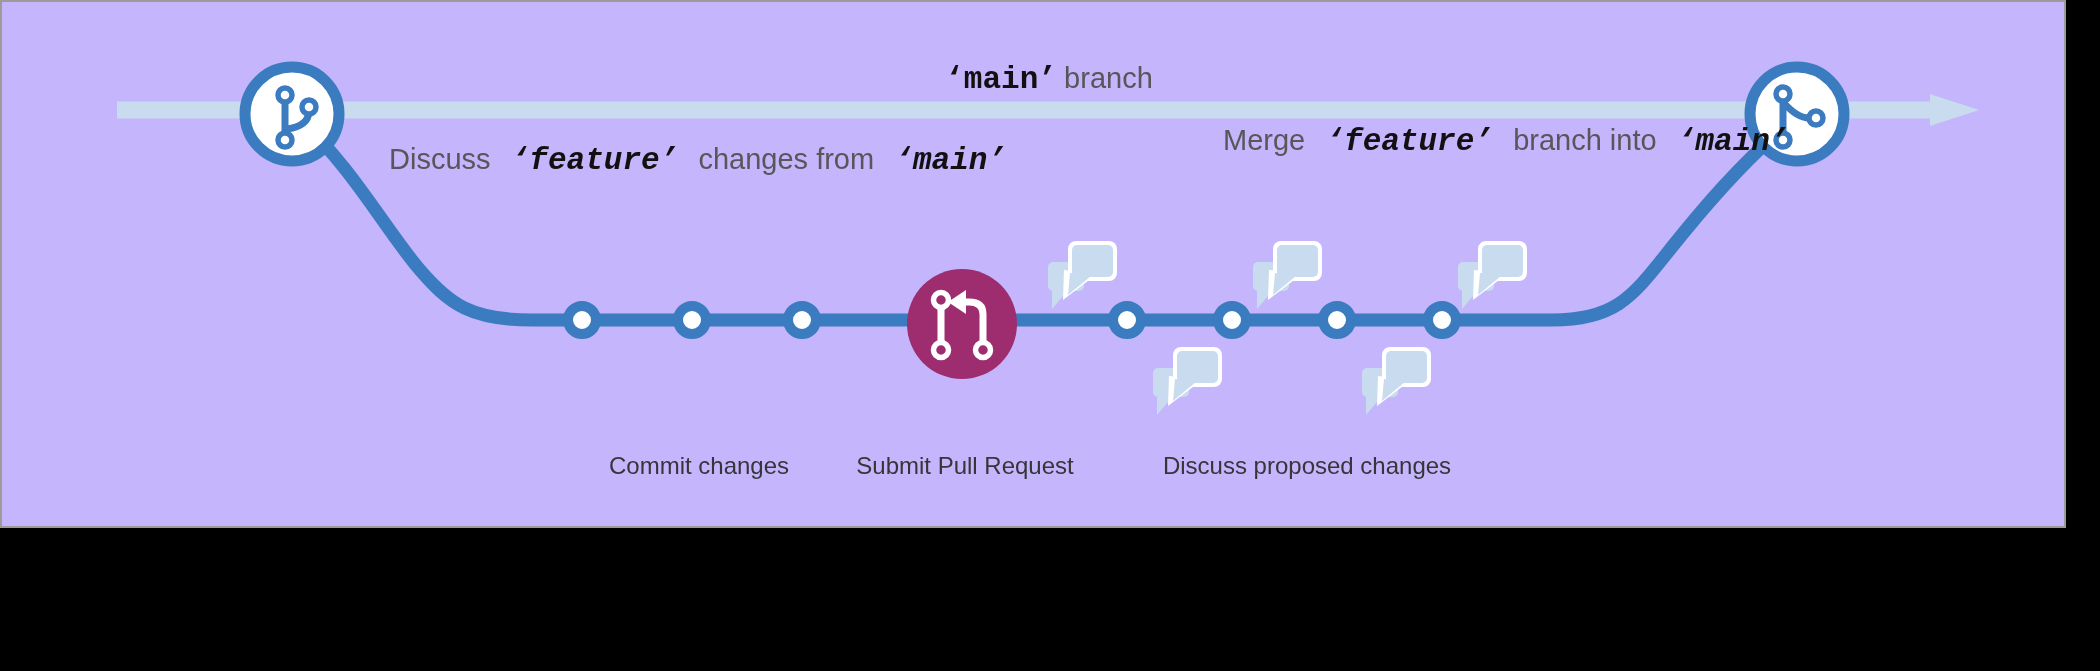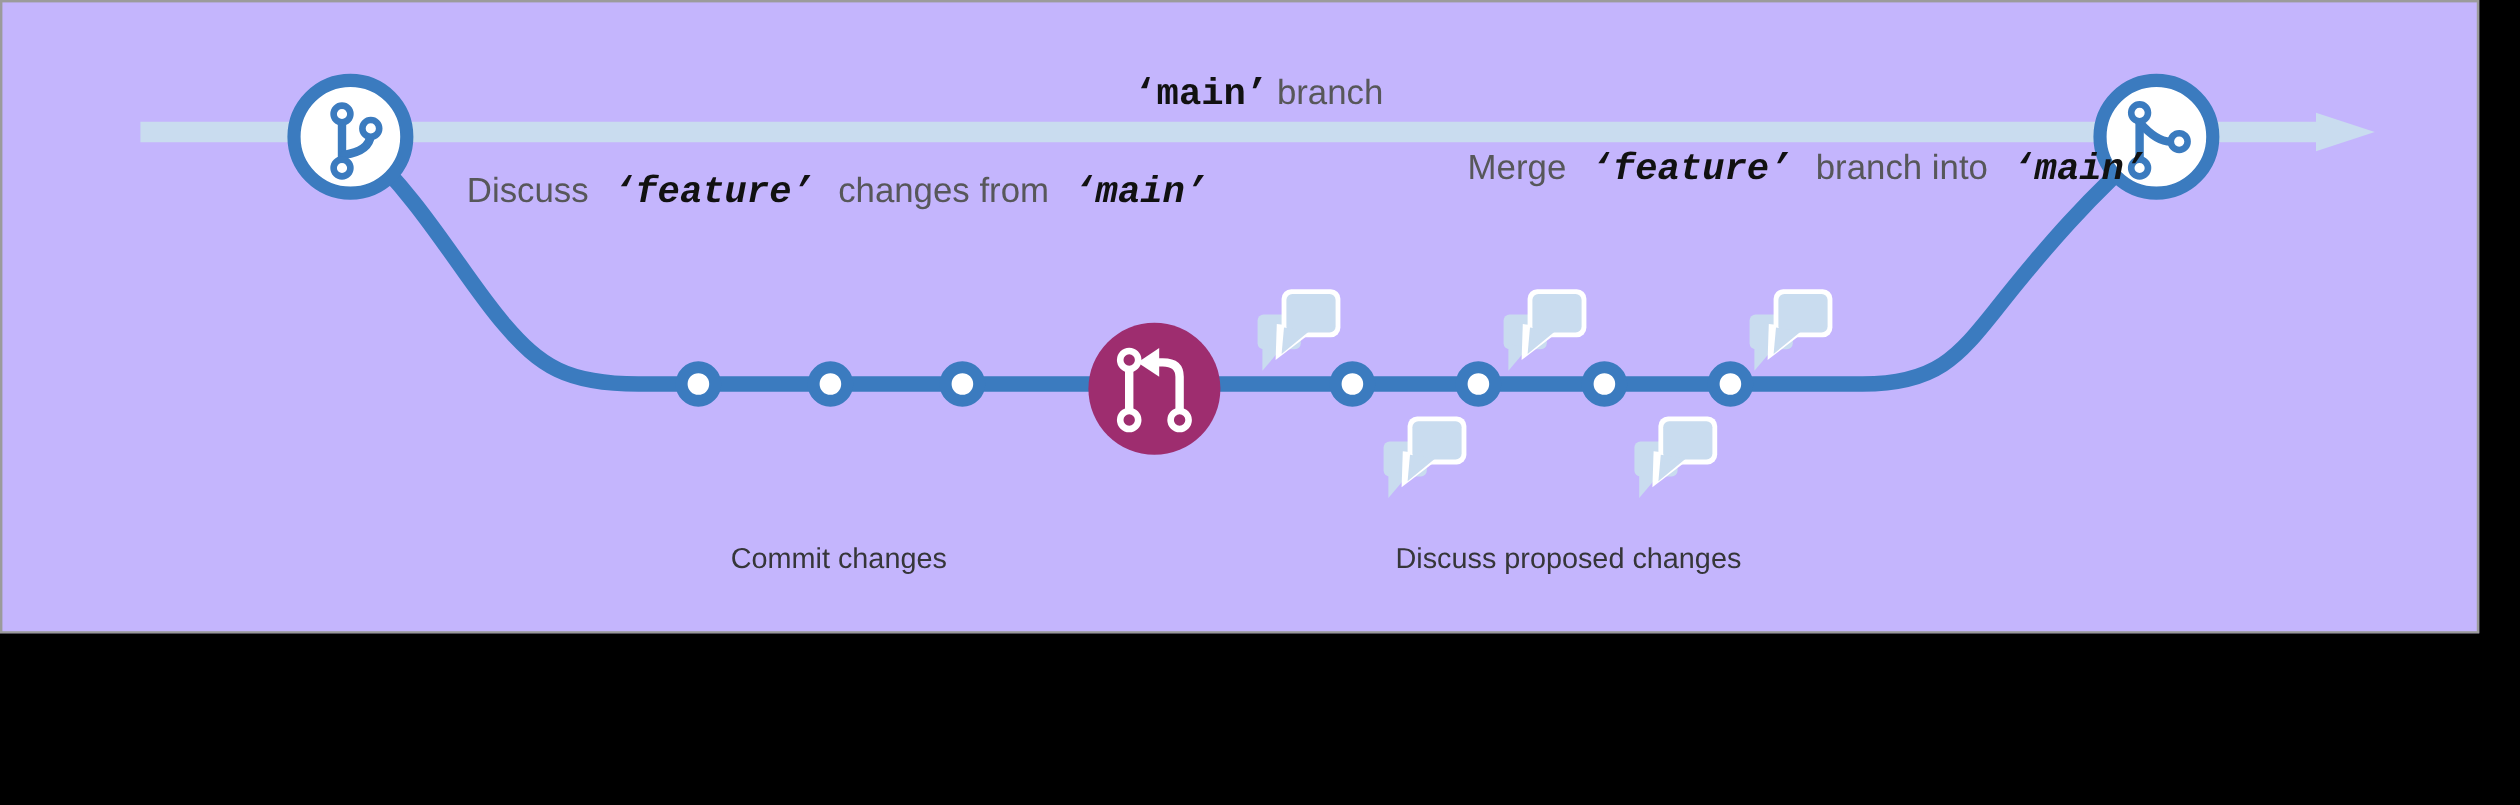--- a/index.html
+++ b/index.html
@@ -136,17 +136,18 @@
   </div>
 
   <div class="label annotation merge-label">
     <span class="sans">Merge</span>
     <span class="code">‘feature’</span>
     <span class="sans">branch into</span>
     <span class="code">‘main’</span>
   </div>
 
   <div class="label step step-0">Commit changes</div>
+  <div class="label step step-1">Submit Pull Request</div>
   <div class="label step step-2">Discuss proposed changes</div>
 
 </div>
 
 <div class="letterbox"></div>
 
 </body></html>

